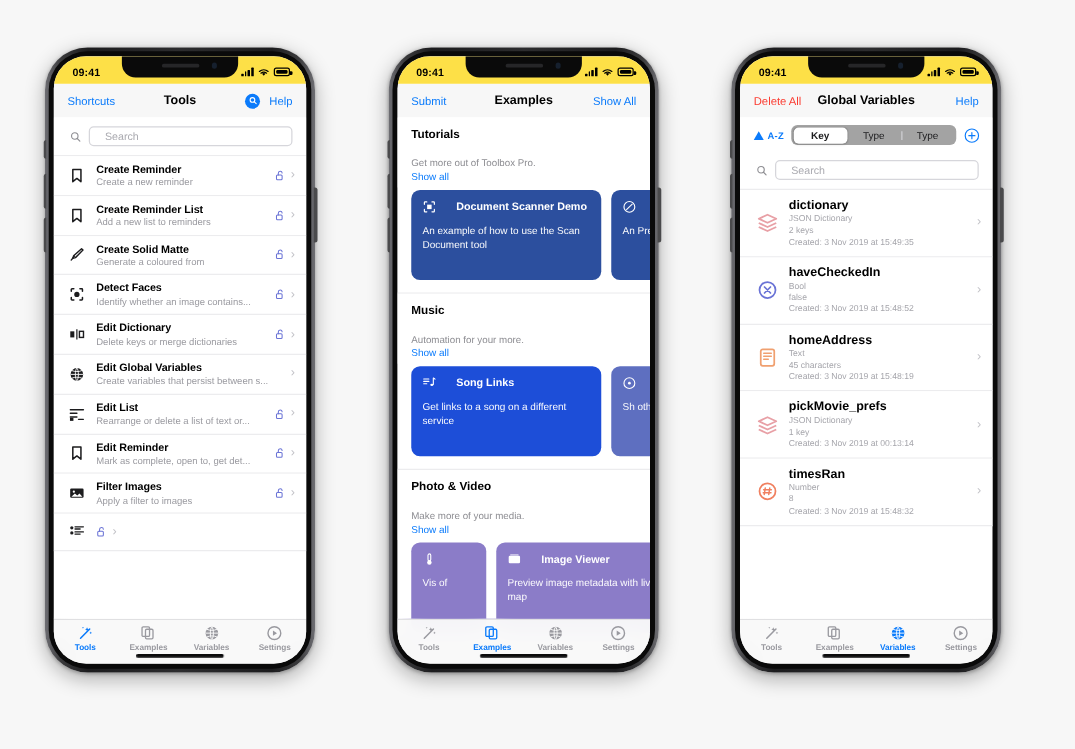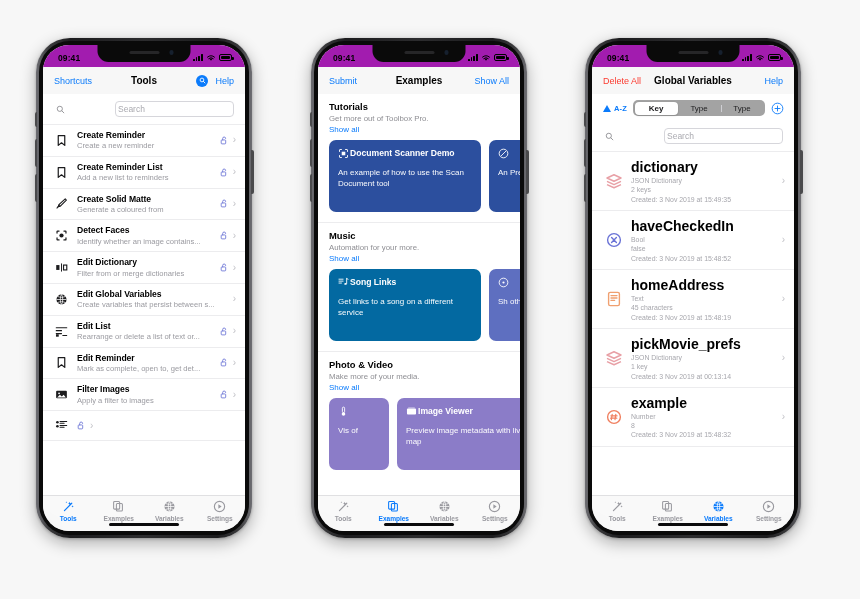--- a/index.html
+++ b/index.html
@@ -56,21 +56,21 @@
   .b1 { top:74px;  height:15px; }
   .b2 { top:101px; height:28px; }
   .b3 { top:136px; height:28px; }
   .b4 { top:112px; height:44px; }
 
   
   .statusbar {
     position:relative; height:22px; z-index:20;
     display:flex; align-items:center; justify-content:space-between;
     padding:3px 13px 0 15px;
-    background:#a21caf;
+    background:#fde047;
   }
   .sb-time { font-size:8.5px; font-weight:bold; color:#000; letter-spacing:.1px; }
   .sb-right { display:flex; align-items:center; gap:3px; }
   .bars { display:flex; align-items:flex-end; gap:1px; height:7px; }
   .bars i { display:block; width:1.8px; background:#000; border-radius:.5px; }
   .bars i:nth-child(1){height:2.5px}.bars i:nth-child(2){height:4px}
   .bars i:nth-child(3){height:5.5px}.bars i:nth-child(4){height:7px}
   .battery { width:13px; height:6.5px; border:1px solid #000; border-radius:2px; position:relative; padding:1px; }
   .battery::after { content:""; position:absolute; right:-2.5px; top:1.8px; width:1.3px; height:2.5px; background:#000; border-radius:0 1px 1px 0; }
   .battery i { display:block; width:100%; height:100%; background:#000; border-radius:1px; }
@@ -95,22 +95,22 @@
   .search-circle svg { width:7px; height:7px; }
 
   
   .content { background:#fff; position:relative; }
 
   
   .searchrow { display:flex; align-items:center; gap:6px; padding:7px 11px 7px 13px; background:#fff; }
   .searchrow .mag { width:9px; height:9px; flex:0 0 auto; color:#8e8e93; }
   .searchfield {
     flex:1; height:16px; border:1px solid #d6d6db; border-radius:4px;
-    display:flex; align-items:center; padding:0 2px;
-    font-size:8.5px; color:#aaaab0; background:#fff;margin-left:44px;
+    display:flex; align-items:center; padding:0 12px;
+    font-size:8.5px; color:#aaaab0; background:#fff;
   }
 
   
   .tool-list { border-top:1px solid #ececee; }
   .tool-row {
     display:flex; align-items:center; gap:8px;
     padding:5px 9px 5px 11px; min-height:30px;
     border-bottom:1px solid #ececee; background:#fff;
   }
   .tool-icon { width:15px; flex:0 0 15px; display:flex; align-items:center; justify-content:center; color:#1c1c1e; }
@@ -118,30 +118,30 @@
   .tool-text { flex:1; min-width:0; }
   .tool-title { font-size:8.6px; font-weight:bold; color:#000; line-height:1.2; letter-spacing:-.05px; }
   .tool-sub { font-size:7.6px; color:#9a9aa0; line-height:1.25; margin-top:1px; white-space:nowrap; overflow:hidden; text-overflow:ellipsis; }
   .tool-right { display:flex; align-items:center; gap:5px; flex:0 0 auto; }
   .lock svg { width:8px; height:9px; color:#6a73d6; display:block; }
   .chev { color:#c3c3c8; font-size:10px; line-height:1; }
 
   
   .sec-head { padding:7px 11px 4px 11px; display:flex; align-items:flex-start; justify-content:space-between; background:#fff;flex-direction:column; }
   .sec-titles .sec-title { font-size:9.4px; font-weight:bold; color:#000; line-height:1.25; }
-  .sec-titles .sec-sub { font-size:7.8px; color:#8e8e93; line-height:1.3; margin-top:1px; }
+  .sec-titles .sec-sub { font-size:7.8px; color:#8e8e93; line-height:1.3; margin-top:13px; }
   .sec-showall { font-size:8px; color:#0b7bfb; white-space:nowrap; padding-top:1px; }
   .cardrow { display:flex; gap:8px; padding:2px 0 10px 11px; overflow:hidden; }
   .card {
     border-radius:7px; padding:8px 9px; color:#fff; flex:0 0 auto;
     min-height:72px;
   }
   .card.w1 { width:152px; }
   .card.w2 { width:60px; }
-  .card-head { display:flex; align-items:center; gap:1px; }
+  .card-head { display:flex; align-items:center; gap:16px; }
   .card-head .cico { width:11px; height:11px; flex:0 0 11px; }
   .card-head .cico svg { width:11px; height:11px; display:block; }
   .card-title { font-size:8.6px; font-weight:bold; line-height:1.2; white-space:nowrap; }
   .card-body { font-size:8px; line-height:1.45; margin-top:8px; opacity:.97; }
   .sec-divider { height:1px; background:#ececee; margin:0 0 0 0; }
 
   
   .segbar { display:flex; align-items:center; gap:6px; padding:6px 10px 5px 11px; background:#fff; }
   .sortbtn { display:flex; align-items:center; gap:3px; flex:0 0 auto; }
   .tri { width:0; height:0; border-left:4px solid transparent; border-right:4px solid transparent; border-bottom:7px solid #0b7bfb; }
@@ -159,21 +159,21 @@
   .plusbtn svg { width:13px; height:13px; display:block; }
 
   .var-list { border-top:1px solid #ececee; }
   .var-row {
     display:flex; align-items:center; gap:9px;
     padding:6px 9px 6px 13px; border-bottom:1px solid #ececee; background:#fff;
   }
   .var-icon { width:17px; flex:0 0 17px; display:flex; align-items:center; justify-content:center; }
   .var-icon svg { width:16px; height:16px; display:block; }
   .var-text { flex:1; min-width:0; }
-  .var-name { font-size:14px; font-weight:bold; color:#000; line-height:1.3; }
+  .var-name { font-size:10px; font-weight:bold; color:#000; line-height:1.3; }
   .var-meta { font-size:6.9px; color:#a6a6ac; line-height:1.34; }
 
   
   .tabbar {
     position:absolute; left:0; right:0; bottom:0; height:36px;
     background:rgba(249,249,249,.96);
     border-top:1px solid #e0e0e2;
     display:flex; align-items:flex-start; justify-content:space-around;
     padding-top:3px; z-index:10; backdrop-filter:blur(8px);
   }
@@ -338,21 +338,21 @@
             <div class="tool-row">
               <span class="tool-icon">
                 <svg class="" viewBox="0 0 16 16" fill="none">
                   <rect x="1.5" y="5" width="4" height="6" fill="currentColor"></rect>
                   <rect x="10.5" y="5" width="4" height="6" fill="none" stroke="currentColor" stroke-width="1.4"></rect>
                   <path d="M8 3v10" stroke="currentColor" stroke-width="1.2"></path>
                 </svg>
               </span>
               <span class="tool-text">
                 <span class="tool-title" style="display:block">Edit Dictionary</span>
-                <span class="tool-sub" style="display:block">Filter from or merge dictionaries</span>
+                <span class="tool-sub" style="display:block">Delete keys or merge dictionaries</span>
               </span>
               <span class="tool-right">
                 <span class="lock">
                   <svg viewBox="0 0 14 16" fill="none">
                     <rect x="2" y="7" width="8" height="7" rx="1.4" stroke="currentColor" stroke-width="1.5"></rect>
                     <path d="M4.6 7V4.6A2.7 2.7 0 0 1 10 4.4" stroke="currentColor" stroke-width="1.5" fill="none" stroke-linecap="round"></path>
                   </svg>
                 </span>
                 <span class="chev">›</span>
               </span>
@@ -577,21 +577,21 @@
           </div>
           <div class="sec-divider"></div>
           <div class="sec-head">
             <span class="sec-titles">
               <span class="sec-title" style="display:block">Music</span>
               <span class="sec-sub" style="display:block">Automation for your more.</span>
             </span>
             <span class="sec-showall">Show all</span>
           </div>
           <div class="cardrow">
-            <div class="card w1" style="background: #0369a1;">
+            <div class="card w1" style="background: #1d4ed8;">
               <span class="card-head">
                 <span class="cico">
                   <svg class="" viewBox="0 0 16 16" fill="none">
                     <path d="M1.4 3.2h6M1.4 6h6M1.4 8.8h3.6" stroke="currentColor" stroke-width="1.3" stroke-linecap="round"></path>
                     <path d="M12.6 2v7.4" stroke="currentColor" stroke-width="1.3" stroke-linecap="round"></path>
                     <ellipse cx="10.9" cy="10" rx="1.8" ry="1.4" fill="currentColor"></ellipse>
                     <path d="M12.6 2c1.4.4 2 1 2.2 2" stroke="currentColor" stroke-width="1.2" fill="none"></path>
                   </svg>
                 </span>
                 <span class="card-title">Song Links</span>
@@ -823,21 +823,21 @@
               <span class="chev">›</span>
             </div>
             <div class="var-row">
               <span class="var-icon" style="color:#f08060">
                 <svg class="" viewBox="0 0 16 16" fill="none">
                   <circle cx="8" cy="8" r="6.4" fill="none" stroke="currentColor" stroke-width="1.4"></circle>
                   <path d="M6.2 5.4 5.4 10.6M9.8 5.4 9 10.6M4.9 6.8h6.2M4.6 9.2h6.2" stroke="currentColor" stroke-width="1.2" stroke-linecap="round"></path>
                 </svg>
               </span>
               <span class="var-text">
-                <span class="var-name" style="display:block">example</span>
+                <span class="var-name" style="display:block">timesRan</span>
                 <span class="var-meta vt" style="display:block">Number</span>
                 <span class="var-meta vv" style="display:block">8</span>
                 <span class="var-meta vc" style="display:block">Created: 3 Nov 2019 at 15:48:32</span>
               </span>
               <span class="chev">›</span>
             </div>
           </div>
       </div>
 
       <div class="tabbar" id="p3-tabs">

